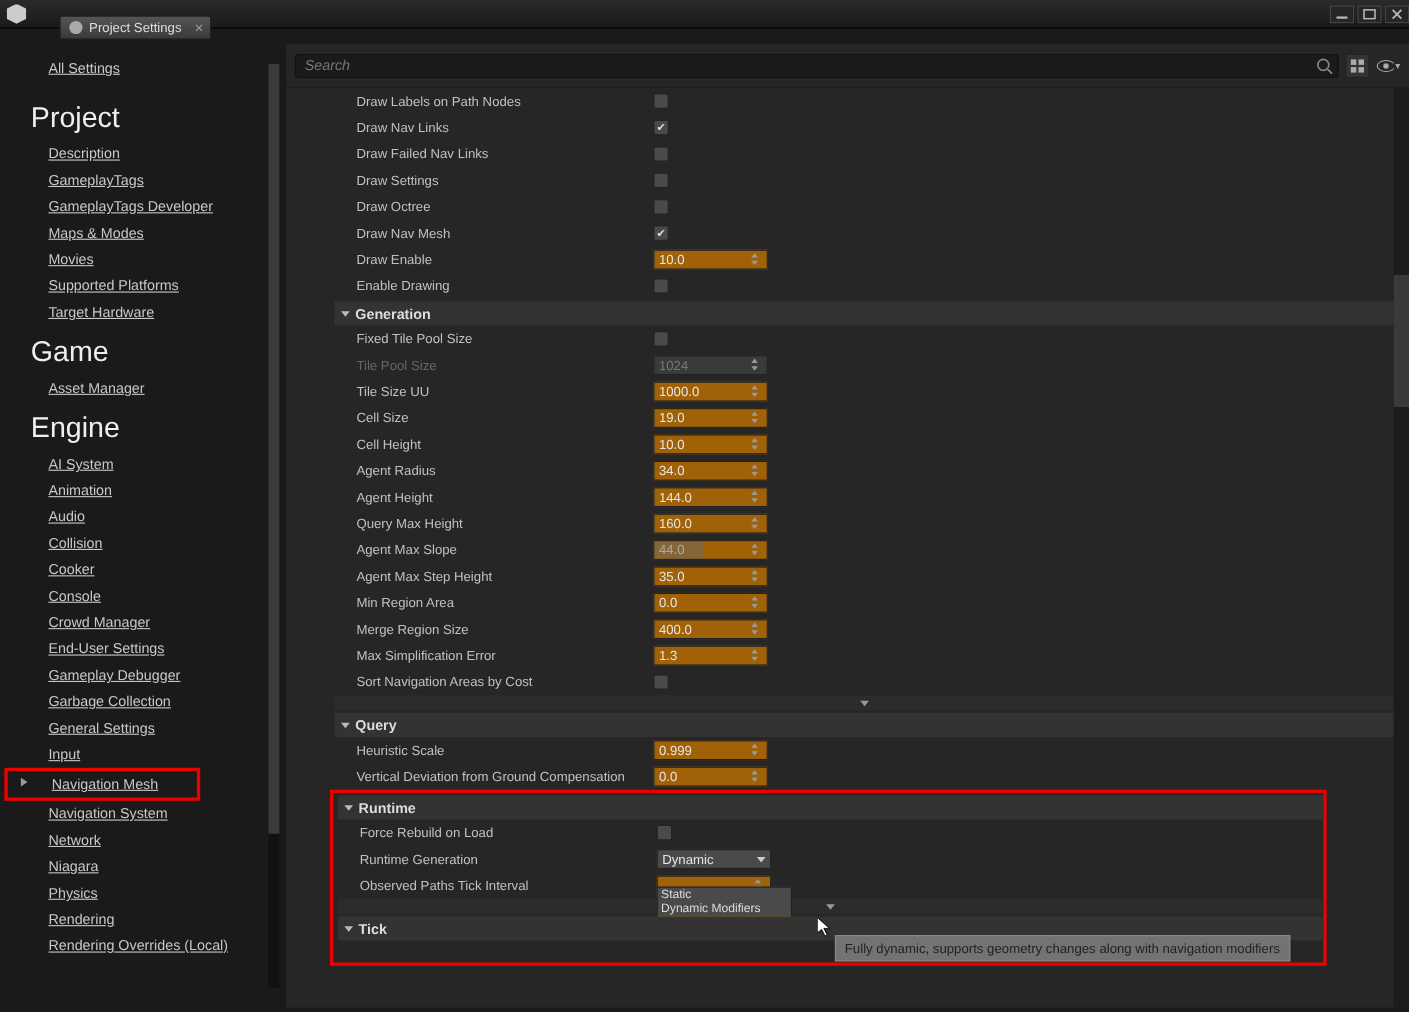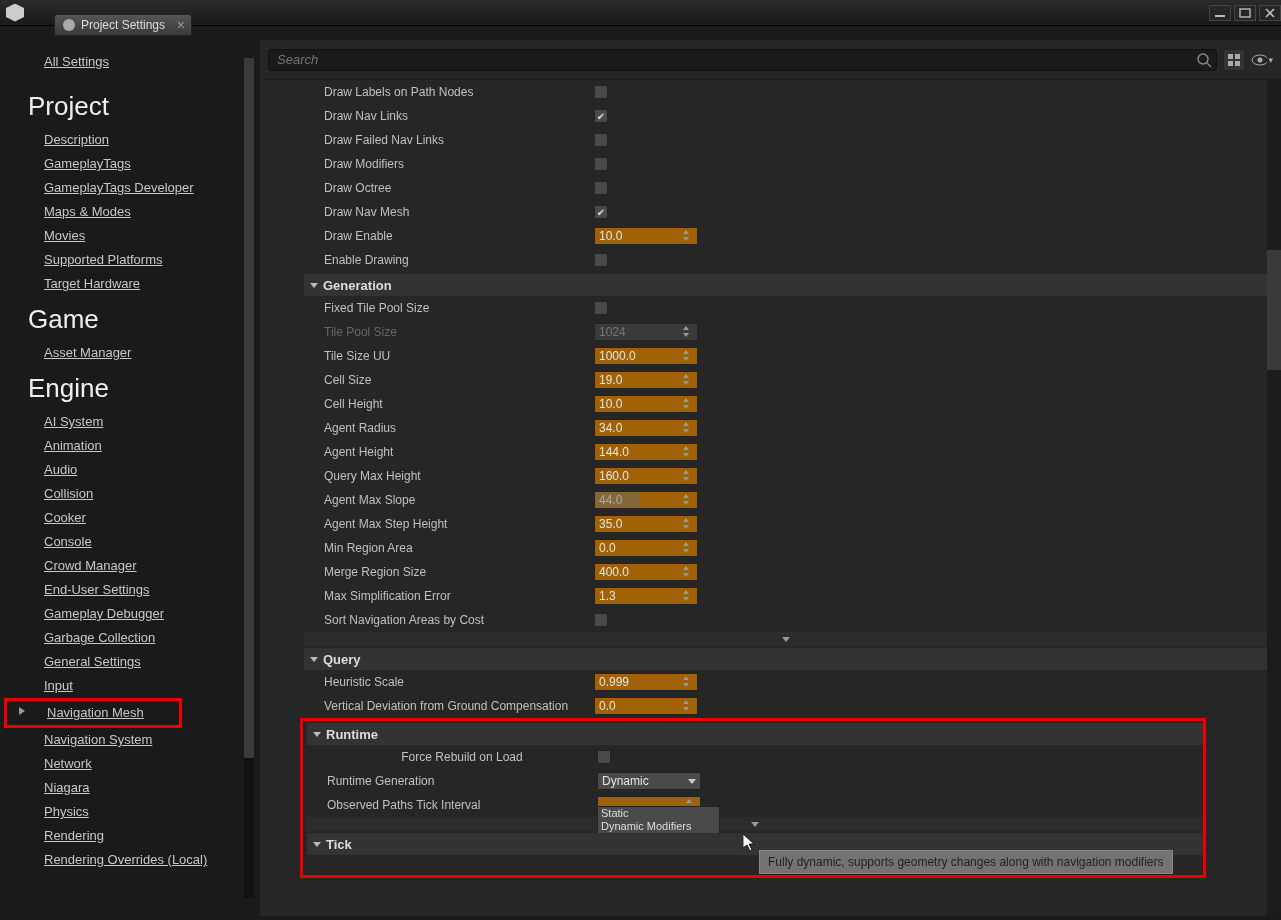--- a/index.html
+++ b/index.html
@@ -185,21 +185,21 @@
           </div>
           <div class="proprow" style="margin-right: 14px;">
             <div class="label">Draw Nav Links</div>
             <div class="checkbox checked"></div>
           </div>
           <div class="proprow" style="margin-right: 14px;">
             <div class="label">Draw Failed Nav Links</div>
             <div class="checkbox"></div>
           </div>
           <div class="proprow" style="margin-right: 14px;">
-            <div class="label">Draw Modifiers</div>
+            <div class="label">Draw Settings</div>
             <div class="checkbox"></div>
           </div>
           <div class="proprow" style="margin-right: 14px;">
             <div class="label">Draw Octree</div>
             <div class="checkbox"></div>
           </div>
           <div class="proprow" style="margin-right: 14px;">
             <div class="label">Draw Nav Mesh</div>
             <div class="checkbox checked"></div>
           </div>
@@ -290,21 +290,21 @@
             <div class="label">Vertical Deviation from Ground Compensation</div>
             <div class="numbox">0.0<span class="spin"></span></div>
           </div>
         </div>
 
       <div class="runtime-box">
         <div class="section-head" style="margin-right:0">
             <span>Runtime</span>
           </div>
         <div id="runtime-rows" style="position:relative;">
-        <div class="proprow" style="margin-right: 6px; text-align: center;">
+        <div class="proprow" style="margin-right: 6px;">
               <div class="label">Force Rebuild on Load</div>
               <div class="checkbox"></div>
             </div>
             <div class="proprow" style="margin-right: 0px;">
               <div class="label">Runtime Generation</div>
               <div class="dropdown">Dynamic</div>
             </div>
             <div class="proprow" style="margin-right: 0px;">
               <div class="label">Observed Paths Tick Interval</div>
               <div class="numbox">

